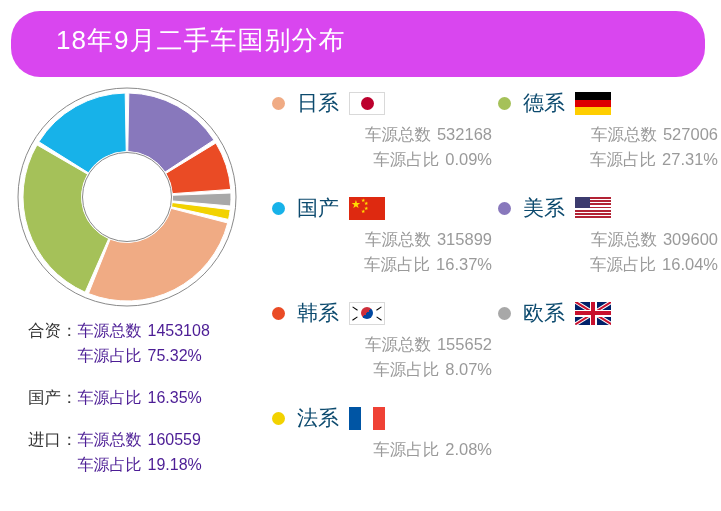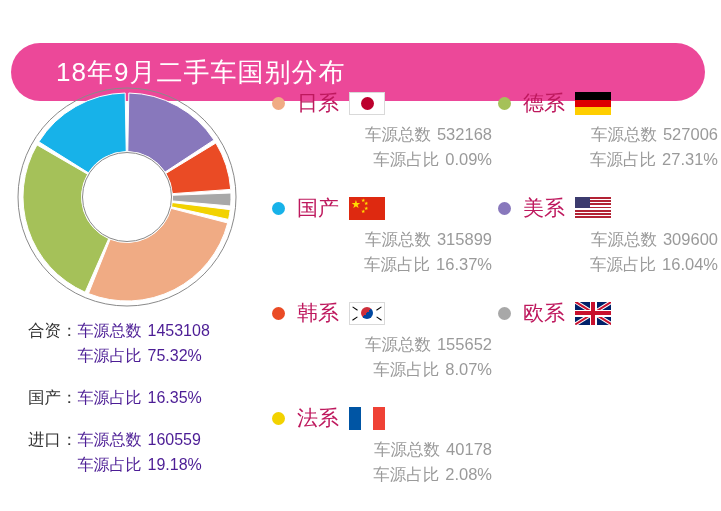--- a/index.html
+++ b/index.html
@@ -15,25 +15,24 @@
     font-family: "Liberation Sans", "DejaVu Sans", sans-serif;
     -webkit-font-smoothing: antialiased;
   }
 
   
   #title-banner {
     position: absolute;
     left: 11px;
     top: 11px;
     width: 694px;
-    height: 58px;
-    background: #ec4899;
+    height: 66px;
+    background: #d946ef;
     border-radius: 29px;
     box-sizing: border-box;
-    margin-top: 32px;
   }
   #title-text {
     position: absolute;
     left: 45px;
     top: 0;
     height: 58px;
     line-height: 58px;
     color: #ffffff;
     font-size: 26px;
     letter-spacing: 1px;
@@ -94,21 +93,21 @@
     height: 30px;
   }
   .legend-dot {
     width: 13px;
     height: 13px;
     border-radius: 50%;
     flex: 0 0 auto;
     margin-right: 12px;
   }
   .legend-name {
-    color: #be185d;
+    color: #0c4a6e;
     font-size: 21px;
     line-height: 30px;
     white-space: nowrap;
     margin-right: 10px;
   }
   .flag {
     width: 36px;
     height: 23px;
     flex: 0 0 auto;
     display: block;
@@ -399,18 +398,17 @@
     </div>
   </div>
 
   <div class="legend-item" style="left:0px; top:315px;">
     <div class="legend-head">
       <span class="legend-dot" style="background:#F2D200"></span>
       <span class="legend-name">法系</span>
       <span class="flag flag-fr noborder"></span>
     </div>
     <div class="legend-detail">
-      <div><span>车源总数</span><span class="num">40178</span></div>
       <div><span>车源占比</span><span class="num">2.08%</span></div>
     </div>
   </div>
 
 </div>
 
 </body></html>

